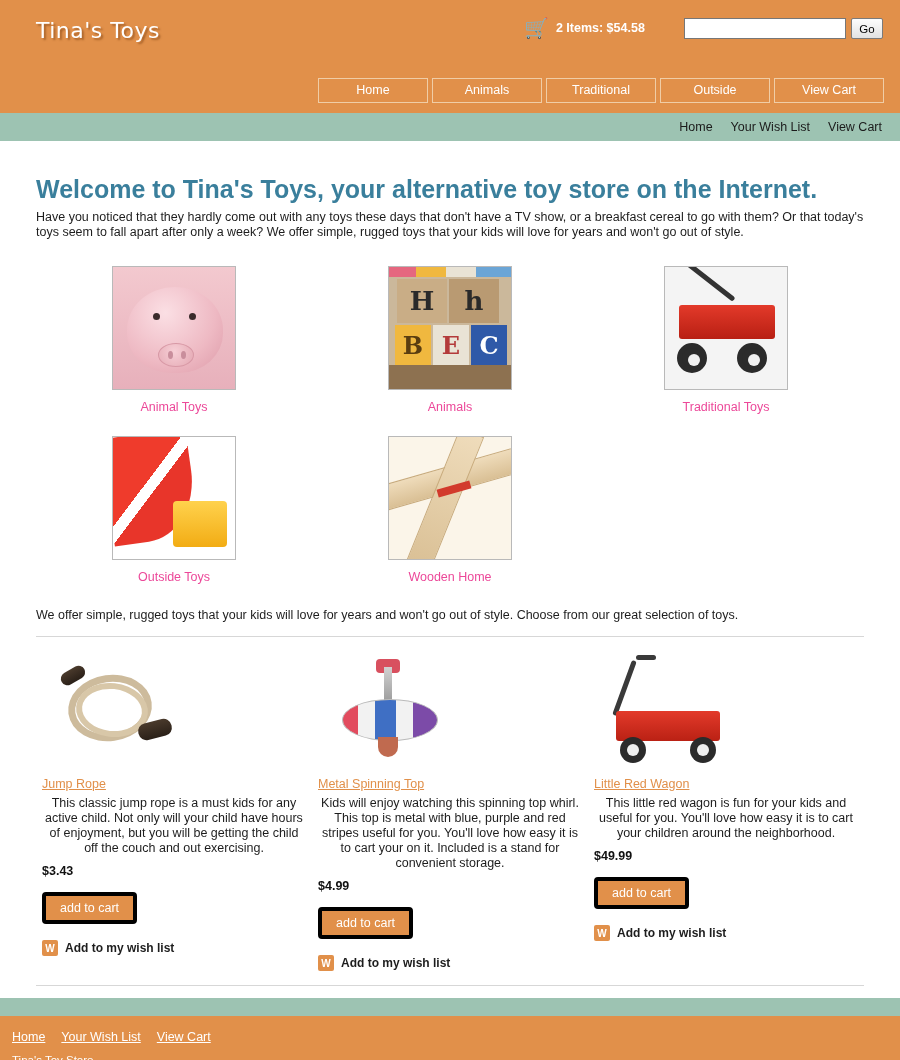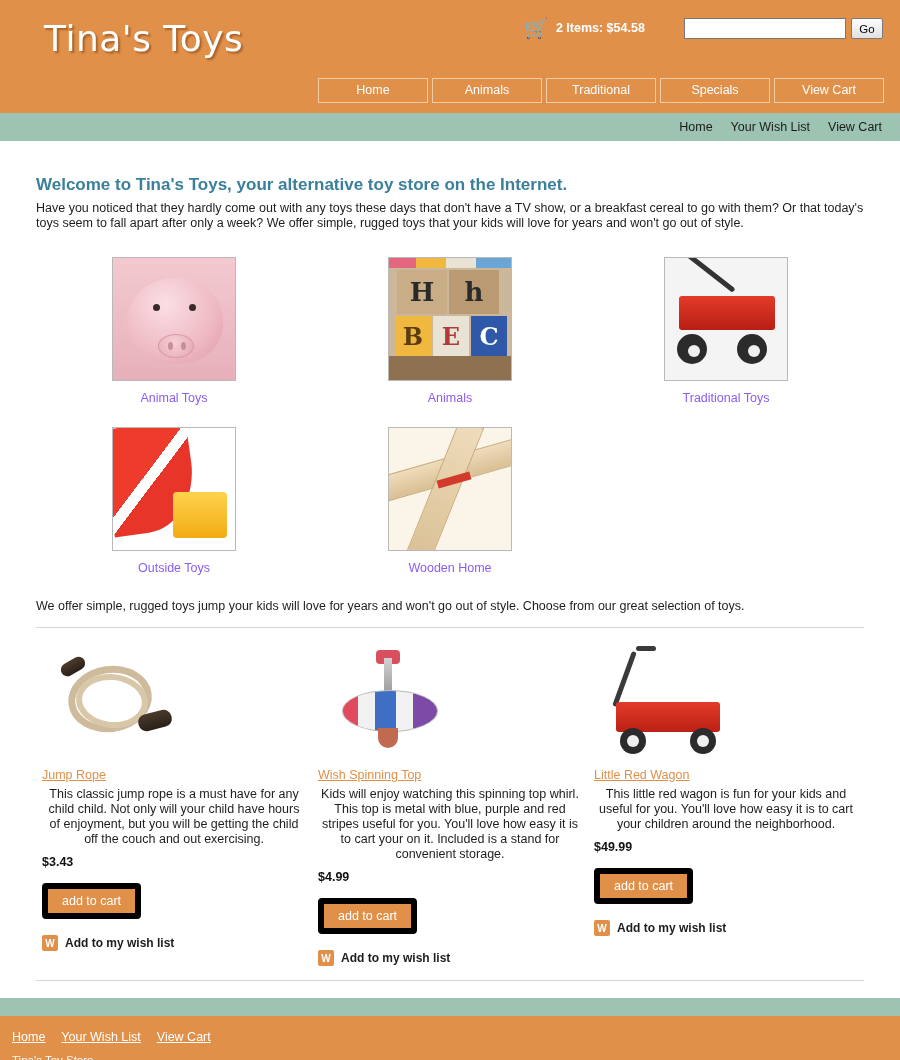--- a/index.html
+++ b/index.html
@@ -18,23 +18,23 @@
   }
 
   
   .header {
     height: 113px;
     background: #e1904a;
     position: relative;
   }
   .logo {
     position: absolute;
-    left: 44px;
+    left: 36px;
     top: 18px;
-    font-size: 36px;
+    font-size: 22px;
     color: #ffffff;
     font-family: "DejaVu Sans", sans-serif;
     letter-spacing: 0.5px;
     text-shadow: 2px 2px 2px rgba(120,60,15,0.55);
   }
   .cart-info {
     position: absolute;
     left: 524px;
     top: 18px;
     display: flex;
@@ -109,21 +109,21 @@
 
   
   .content {
     background: #ffffff;
     width: 900px;
     min-height: 857px;
     padding: 24px 36px 0 36px;
     position: relative;
   }
   h1.welcome {
-    font-size: 17px;
+    font-size: 25px;
     color: #3a7f9c;
     font-weight: bold;
     margin: 10px 0 6px 0;
     font-family: "Liberation Sans", sans-serif;
   }
   p.intro {
     font-size: 12.5px;
     line-height: 15px;
     color: #1d1d1d;
     margin: 0;
@@ -146,21 +146,21 @@
     width: 124px;
     height: 124px;
     border: 1px solid #b9b9b9;
     overflow: hidden;
     position: relative;
     background: #fff;
   }
   .cat-label {
     margin-top: 10px;
     font-size: 12.5px;
-    color: #8b5cf6;
+    color: #ec4899;
     text-decoration: none;
     text-align: center;
   }
 
   
   .img-pig { background: linear-gradient(#f3c9cf, #e7b0bb); }
   .img-pig::before {
     content: "";
     position: absolute;
     left: 14px; top: 20px;
@@ -296,21 +296,21 @@
   }
   .prod-price {
     font-size: 12.5px;
     font-weight: bold;
     color: #111;
     margin-bottom: 14px;
   }
   .add-cart {
     background: #e1904a;
     color: #ffffff;
-    border: 6px solid #000000;
+    border: 4px solid #000000;
     border-radius: 4px;
     font-size: 12.5px;
     padding: 5px 14px;
     cursor: pointer;
     font-family: "Liberation Sans", sans-serif;
   }
   .wish {
     margin-top: 16px;
     display: flex;
     align-items: center;
@@ -421,21 +421,21 @@
 
   <div class="search-wrap">
     <input class="search-input" type="text" placeholder="" style="">
     <button class="search-go">Go</button>
   </div>
 
   <div class="mainnav">
     <a href="#">Home</a>
     <a href="#">Animals</a>
     <a href="#">Traditional</a>
-    <a href="#">Specials</a>
+    <a href="#">Outside</a>
     <a href="#">View Cart</a>
   </div>
 </div>
 
 <div class="subnav">
   <a href="#">Home</a>
   <a href="#">Your Wish List</a>
   <a href="#">View Cart</a>
 </div>
 
@@ -493,51 +493,51 @@
         <span class="plank p1"></span>
           <span class="plank p2"></span>
           <span class="red"></span>
       </div>
       <a class="cat-label" href="#">Wooden Home</a>
     </div>
 
     <div class="cat-cell"></div>
   </div>
 
-  <div class="midtext">We offer simple, rugged toys jump your kids will love for years and won't go out of style. Choose from our great selection of toys.</div>
+  <div class="midtext">We offer simple, rugged toys that your kids will love for years and won't go out of style. Choose from our great selection of toys.</div>
 
   <hr class="sep">
 
   <div class="prod-grid">
 
     <div class="prod">
       <div class="prod-img img-rope">
         <span class="coil"></span>
           <span class="coil2"></span>
         <span class="handle h1"></span>
           <span class="handle h2"></span>
       </div>
       <a class="prod-name" href="#">Jump Rope</a>
-      <p class="prod-desc">This classic jump rope is a must have for any child child. Not only will your child have hours of enjoyment, but you will be getting the child off the couch and out exercising.</p>
+      <p class="prod-desc">This classic jump rope is a must kids for any active child. Not only will your child have hours of enjoyment, but you will be getting the child off the couch and out exercising.</p>
       <div class="prod-price">$3.43</div>
       <button class="add-cart">add to cart</button>
       <div class="wish">
         <span class="wish-badge">W</span>
         <span>Add to my wish list</span>
       </div>
     </div>
 
     <div class="prod">
       <div class="prod-img img-top">
         <span class="knob"></span>
           <span class="spindle"></span>
         <span class="disc"></span>
           <span class="tip"></span>
       </div>
-      <a class="prod-name" href="#">Wish Spinning Top</a>
+      <a class="prod-name" href="#">Metal Spinning Top</a>
       <p class="prod-desc">Kids will enjoy watching this spinning top whirl. This top is metal with blue, purple and red stripes useful for you. You'll love how easy it is to cart your on it. Included is a stand for convenient storage.</p>
       <div class="prod-price">$4.99</div>
       <button class="add-cart">add to cart</button>
       <div class="wish">
         <span class="wish-badge">W</span>
         <span>Add to my wish list</span>
       </div>
     </div>
 
     <div class="prod">

